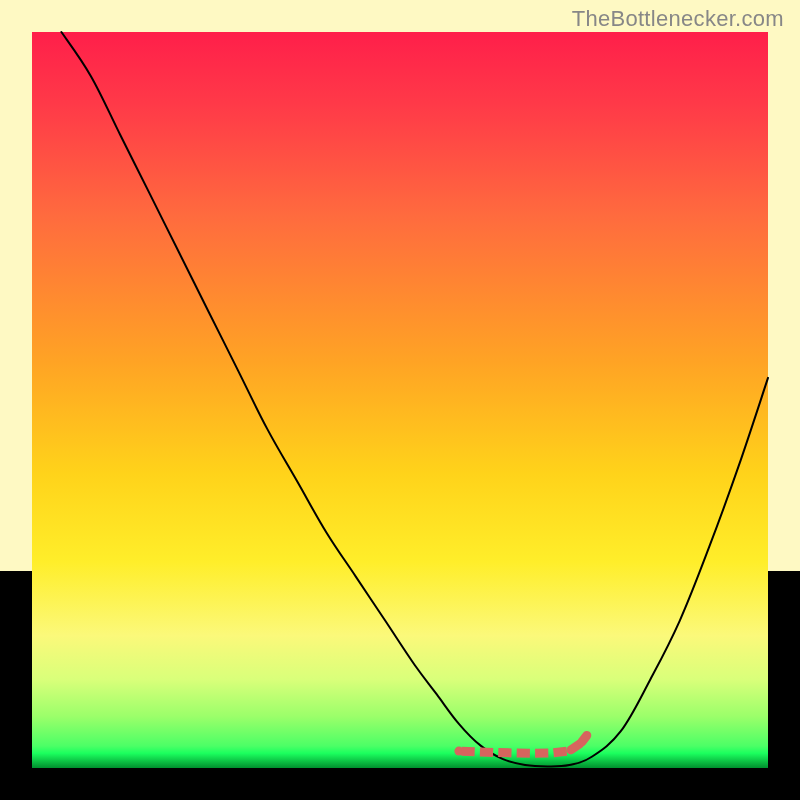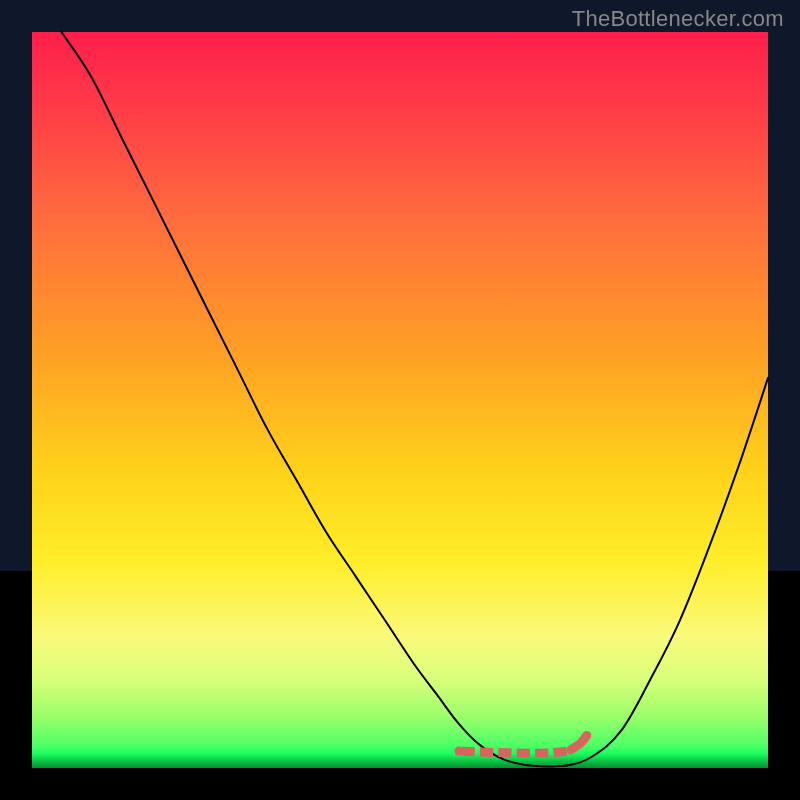--- a/index.html
+++ b/index.html
@@ -10,21 +10,21 @@
     background: #000;
     overflow: hidden;
     font-family: Arial, Helvetica, sans-serif;
   }
   .frame {
     position: absolute;
     left: 0;
     top: 0;
     width: 800px;
     height: 571px;
-    background: #0f172a;
+    background: #fef9c3;
   }
   .plot-area {
     position: absolute;
     left: 32px;
     top: 32px;
     width: 736px;
     height: 736px;
     
     background: linear-gradient(
       to bottom,

